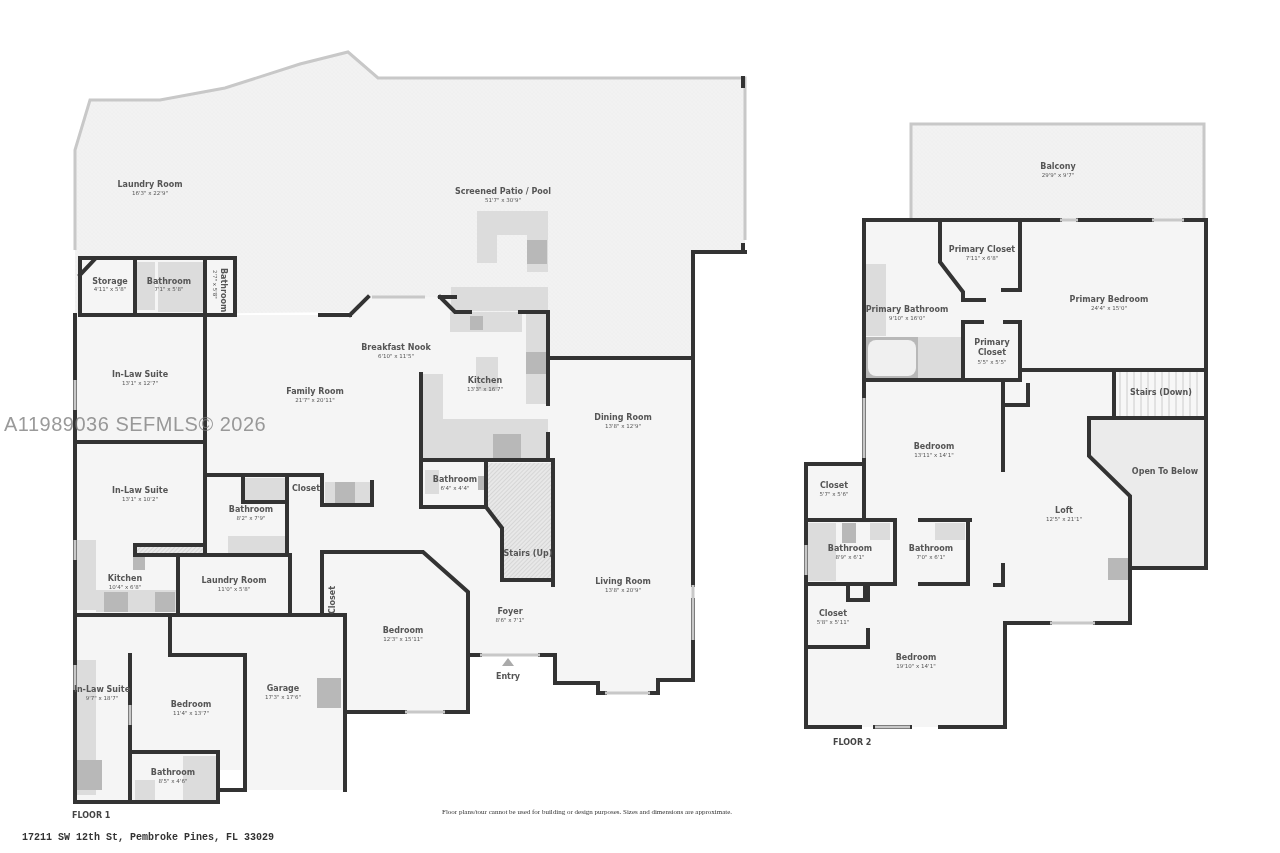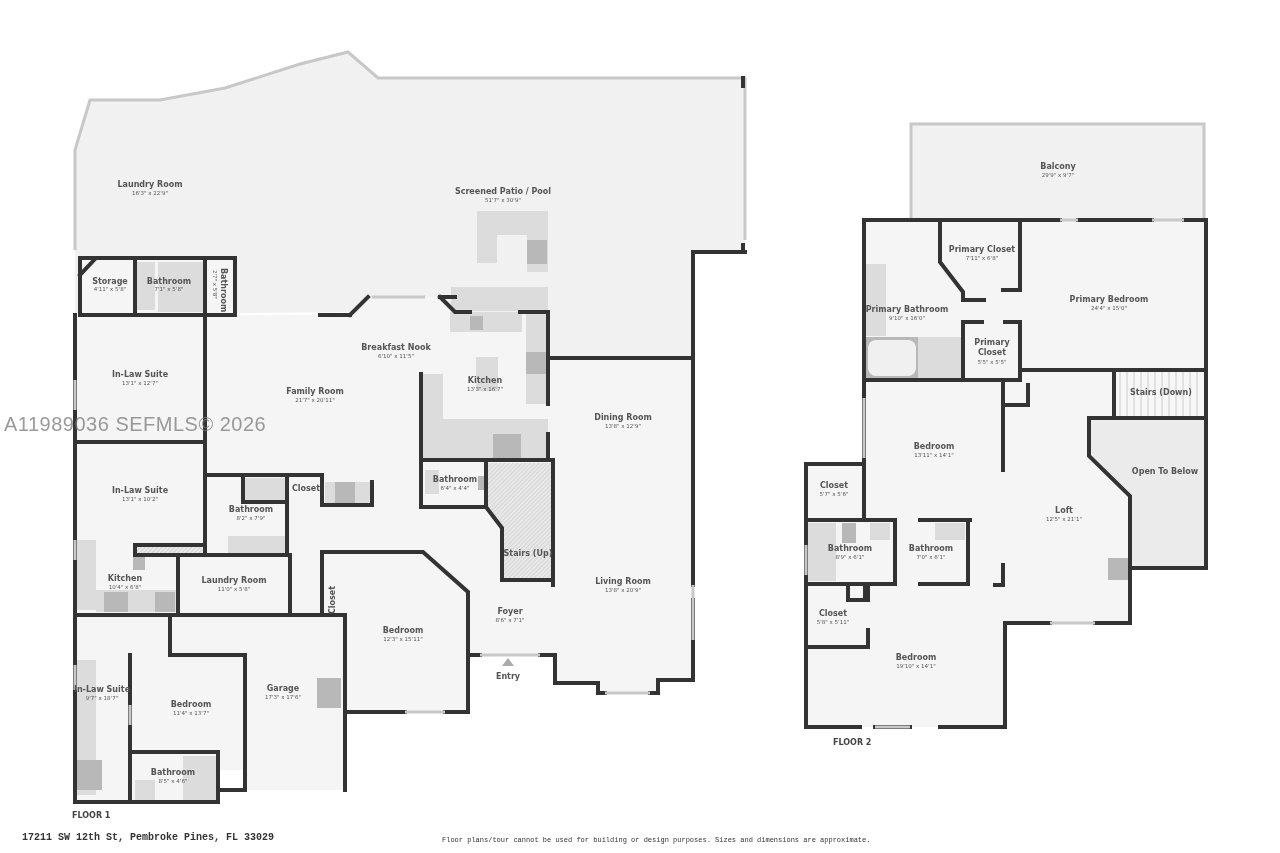--- a/index.html
+++ b/index.html
@@ -8,21 +8,21 @@
   .wall { stroke:#333333; stroke-width:4; fill:none; stroke-linecap:square; }
   .win { stroke:#c8c8c8; stroke-width:3; fill:none; }
   .floor { fill:#f5f5f5; }
   .patio { fill:url(#dots); }
   .fixture { fill:#dcdcdc; }
   .fixture-dark { fill:#b8b8b8; }
   .rlabel { font-family:"DejaVu Sans", sans-serif; font-size:8px; font-weight:bold; fill:#555555; text-anchor:middle; }
   .rdim { font-family:"DejaVu Sans", sans-serif; font-size:5.5px; fill:#555555; text-anchor:middle; }
   .floor-label { position:absolute; font-family:"DejaVu Sans", sans-serif; font-size:8px; font-weight:bold; color:#444; }
   .address { position:absolute; left:22px; top:832px; font-family:Liberation Mono, monospace; font-size:10px; font-weight:bold; color:#333; }
-  .disclaimer { position:absolute; left:442px; top:836px; font-family:Liberation Mono, monospace; font-size:7px; color:#333;text-align:right; }
+  .disclaimer { position:absolute; left:442px; top:808px; font-family:Liberation Serif, serif; font-size:7px; color:#333;text-align:right; }
   .watermark { position:absolute; left:4px; top:413px; font-family:"Liberation Sans", sans-serif; font-size:20px; color:rgba(120,120,120,0.75); letter-spacing:0.5px; }
 </style>
 </head>
 <body>
 
 <svg width="1280" height="853" viewBox="0 0 1280 853">
   <defs>
     <pattern id="dots" x="0" y="0" width="4" height="4" patternUnits="userSpaceOnUse">
       <rect width="4" height="4" fill="#f2f2f2"></rect>
       <circle cx="2" cy="2" r="1.1" fill="#fbfbfb" stroke="#e4e4e4" stroke-width="0.4"></circle>

